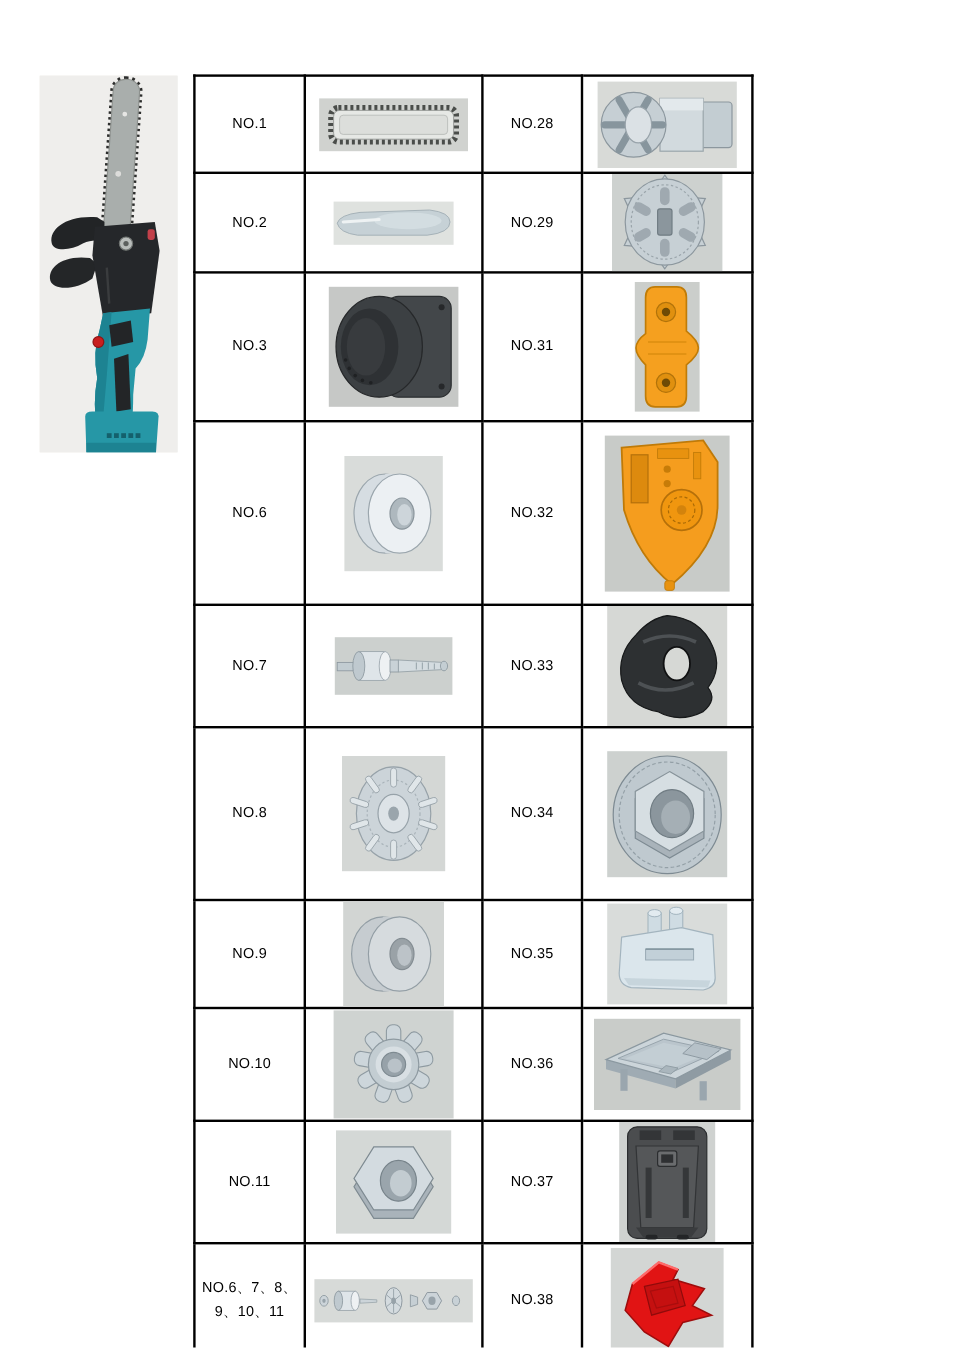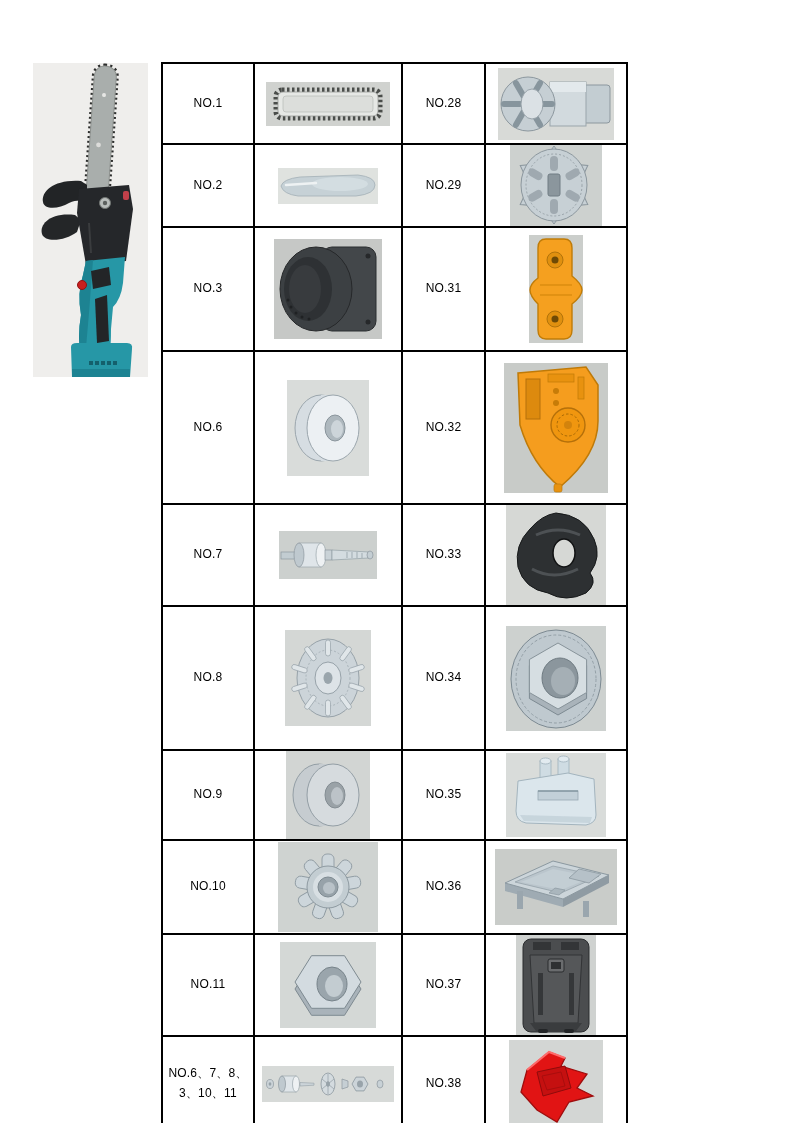--- a/index.html
+++ b/index.html
@@ -396,21 +396,21 @@
               <rect x="22" y="94" width="10" height="4" rx="2" fill="#232527"></rect>
               <rect x="48" y="94" width="10" height="4" rx="2" fill="#232527"></rect>
             </svg>
           </span>
         </td>
       </tr>
 
       <tr style="height:95px">
         <td class="label-cell">
           <span class="label-line">NO.6、7、8、</span>
-          <span class="label-line">3、10、11</span>
+          <span class="label-line">9、10、11</span>
         </td>
         <td>
           <span class="imgbg" style="background:#d7dad8">
             <svg width="132" height="36" viewBox="0 0 132 36">
               <ellipse cx="8" cy="18" rx="3.5" ry="4.5" fill="#ccd4d9" stroke="#8c979e" stroke-width="0.7"></ellipse>
               <ellipse cx="8" cy="18" rx="1.4" ry="1.8" fill="#98a3aa"></ellipse>
               <rect x="20" y="10" width="14" height="16" fill="#dfe5e9" stroke="#9aa5ab" stroke-width="0.7"></rect>
               <ellipse cx="20" cy="18" rx="3.5" ry="8" fill="#bfc9cf" stroke="#8c979e" stroke-width="0.7"></ellipse>
               <ellipse cx="34" cy="18" rx="3.5" ry="8" fill="#eef1f3" stroke="#9aa5ab" stroke-width="0.7"></ellipse>
               <polygon points="38,16.5 52,17.2 52,19.2 38,20" fill="#ccd4d9" stroke="#94a0a6" stroke-width="0.6"></polygon>

